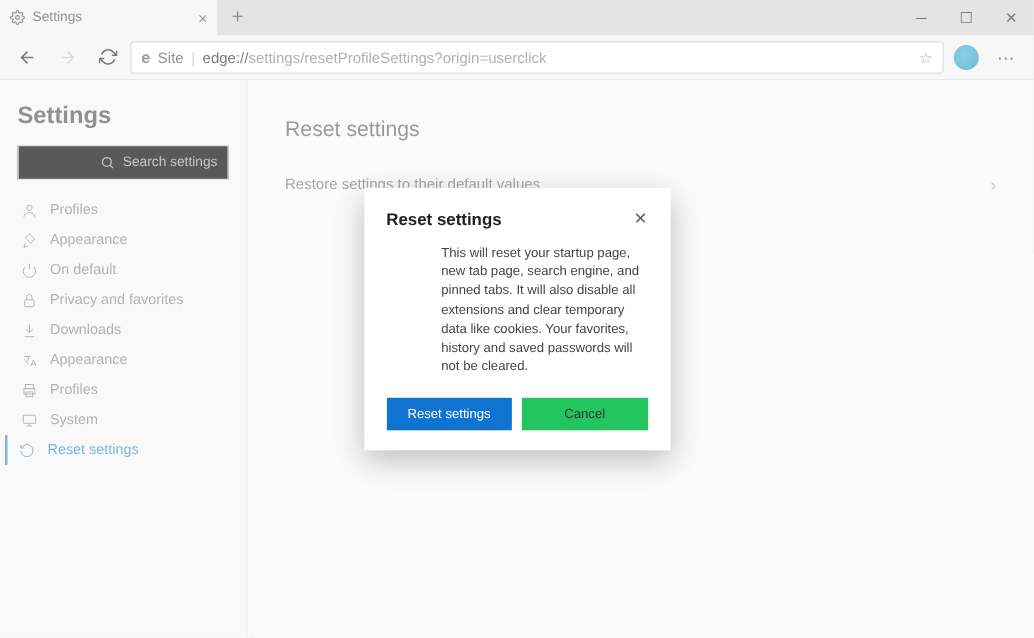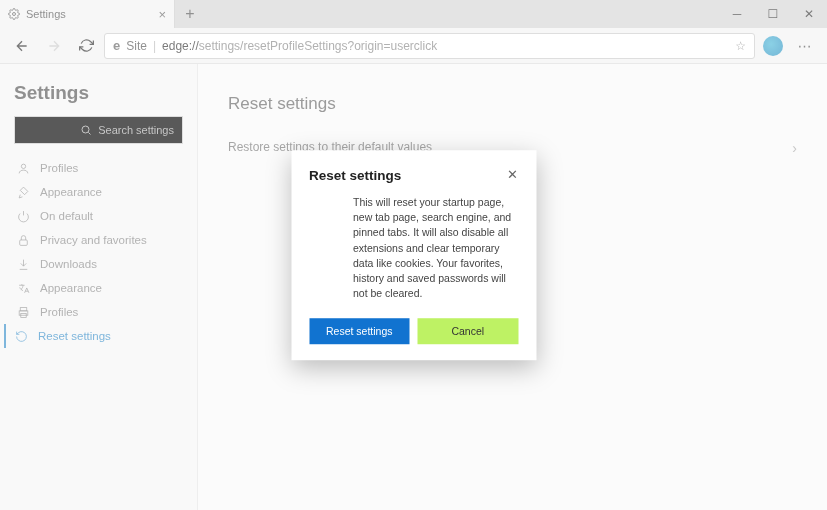--- a/index.html
+++ b/index.html
@@ -48,21 +48,21 @@
 
 
 .modal { position: absolute; left: 50%; top: 50%; transform: translate(-50%, -50%); width: 245px; background: #fff; box-shadow: 0 8px 24px rgba(0,0,0,0.25); padding: 18px 18px 16px; }
 .modal .mhead { display: flex; justify-content: space-between; align-items: flex-start; margin-bottom: 12px; }
 .modal h3 { font-size: 13.5px; font-weight: 600; color: #222; }
 .modal .mclose { font-size: 13px; color: #666; cursor: pointer; line-height: 1; }
 .modal p { font-size: 10.5px; color: #444; line-height: 1.45; margin-bottom: 16px; margin-left: 44px; }
 .modal .btns { display: flex; gap: 8px; }
 .modal button { flex: 1; height: 26px; font-size: 10.5px; border: none; cursor: pointer; }
 .modal .primary { background: #1173d0; color: #fff; }
-.modal .secondary { background: #bef264; color: #333; }
+.modal .secondary { background: #22c55e; color: #333; }
 </style>
 </head>
 <body>
 
 <div class="titlebar">
   <div class="tab">
     <span class="gear">
       <svg viewBox="0 0 24 24" fill="none" stroke="#666" stroke-width="2">
           <circle cx="12" cy="12" r="3"></circle>
           <path d="M19.4 15a1.7 1.7 0 0 0 .34 1.87l.06.06a2 2 0 1 1-2.83 2.83l-.06-.06a1.7 1.7 0 0 0-1.87-.34 1.7 1.7 0 0 0-1 1.55V21a2 2 0 1 1-4 0v-.09a1.7 1.7 0 0 0-1-1.55 1.7 1.7 0 0 0-1.87.34l-.06.06a2 2 0 1 1-2.83-2.83l.06-.06a1.7 1.7 0 0 0 .34-1.87 1.7 1.7 0 0 0-1.55-1H3a2 2 0 1 1 0-4h.09a1.7 1.7 0 0 0 1.55-1 1.7 1.7 0 0 0-.34-1.87l-.06-.06a2 2 0 1 1 2.83-2.83l.06.06a1.7 1.7 0 0 0 1.87.34H9a1.7 1.7 0 0 0 1-1.55V3a2 2 0 1 1 4 0v.09a1.7 1.7 0 0 0 1 1.55 1.7 1.7 0 0 0 1.87-.34l.06-.06a2 2 0 1 1 2.83 2.83l-.06.06a1.7 1.7 0 0 0-.34 1.87V9a1.7 1.7 0 0 0 1.55 1H21a2 2 0 1 1 0 4h-.09a1.7 1.7 0 0 0-1.55 1z"></path>
@@ -175,20 +175,29 @@
       <li>
           <span class="icn">
             <svg viewBox="0 0 24 24">
               <rect x="6" y="3" width="12" height="6"></rect>
               <rect x="4" y="9" width="16" height="8"></rect>
               <rect x="7" y="14" width="10" height="7"></rect>
             </svg>
           </span>
           <span>Profiles</span>
         </li>
+      <li>
+          <span class="icn">
+            <svg viewBox="0 0 24 24">
+              <rect x="3" y="4" width="18" height="12" rx="1"></rect>
+              <path d="M8 20h8M12 16v4"></path>
+            </svg>
+          </span>
+          <span>System</span>
+        </li>
       <li class="active">
           <span class="icn">
             <svg viewBox="0 0 24 24">
               <path d="M3 12a9 9 0 1 0 3-6.7L3 8"></path>
               <path d="M3 3v5h5"></path>
             </svg>
           </span>
           <span>Reset settings</span>
         </li>
     </ul>

